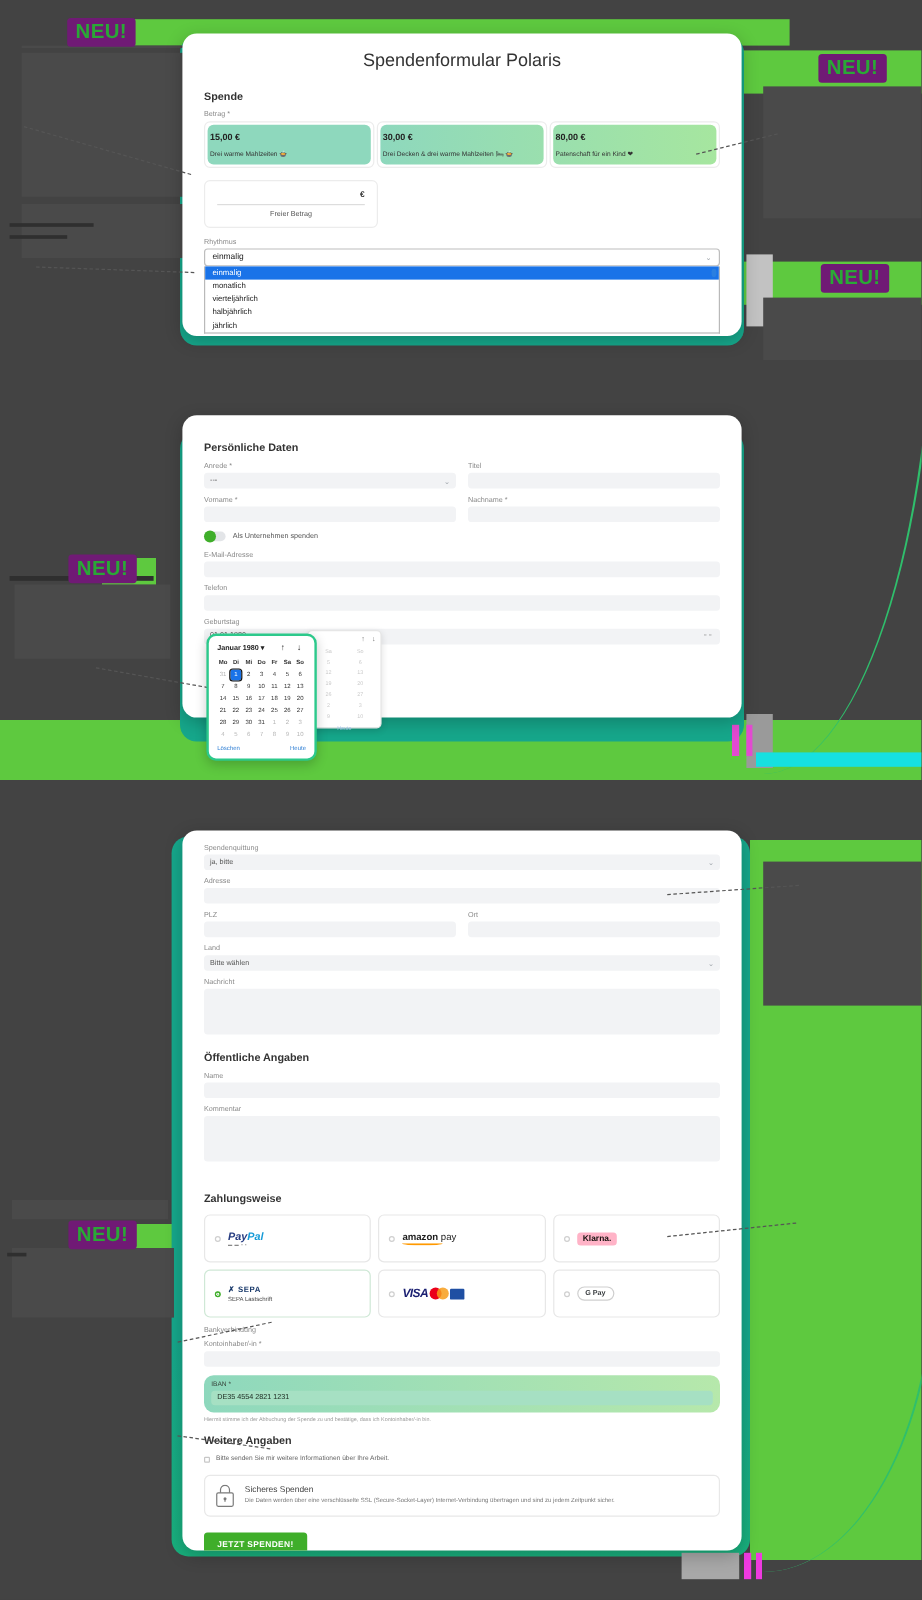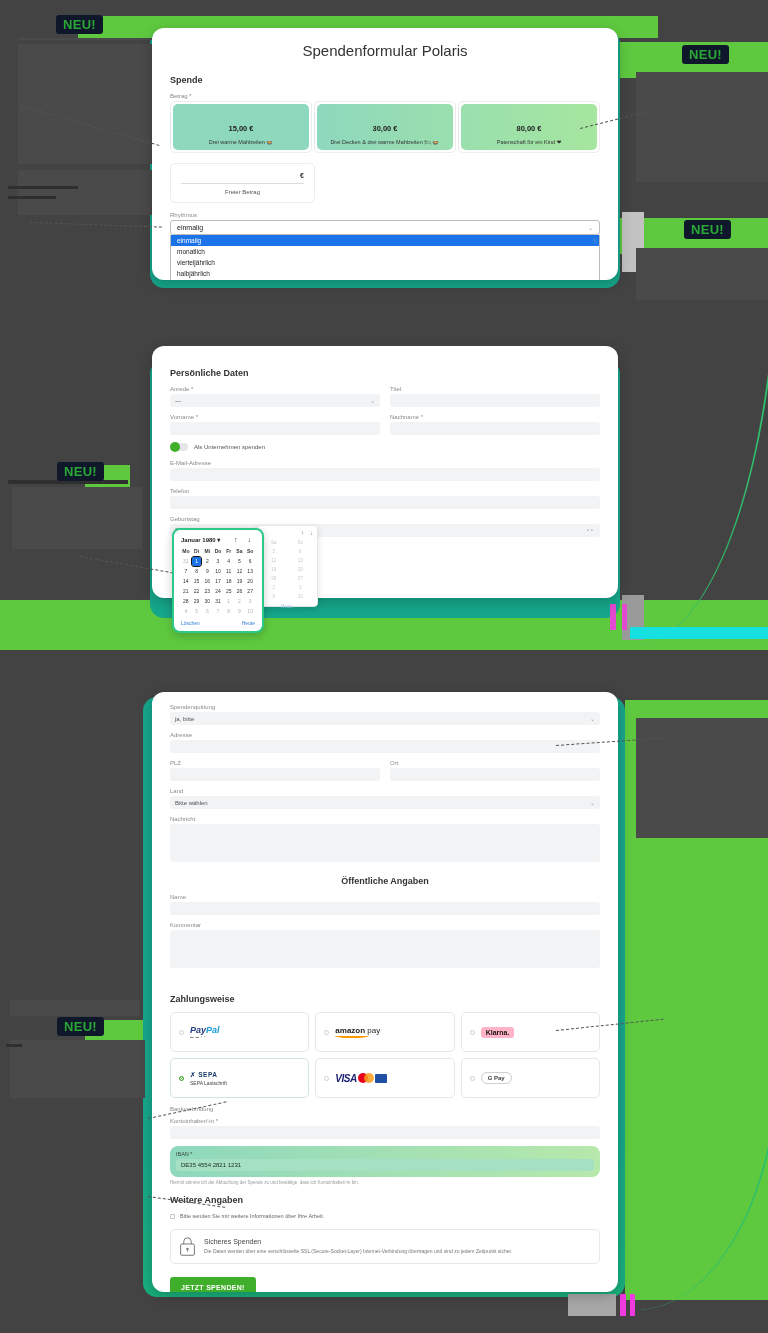--- a/index.html
+++ b/index.html
@@ -38,22 +38,22 @@
   .mag-bar  { position:absolute; left:610px; top:604px; width:6px;  height:26px; background:#e34ad1; }
   .mag-bar2 { position:absolute; left:622px; top:604px; width:5px;  height:26px; background:#e34ad1; }
   .gray-bar { position:absolute; left:568px; top:1294px; width:48px; height:22px; background:#a8a8a8; }
   .mag-bar3 { position:absolute; left:620px; top:1294px; width:6px;  height:22px; background:#ef3ae0; }
   .mag-bar4 { position:absolute; left:630px; top:1294px; width:5px;  height:22px; background:#ef3ae0; }
   .gray-bar2{ position:absolute; left:622px; top:212px; width:22px; height:60px; background:#c2c2c2; }
   .gray-bar3{ position:absolute; left:622px; top:595px; width:22px; height:45px; background:#9a9a9a; }
 
   
   .neu {
-    position:absolute; background:#0f172a; color:#2aa836;
-    font-weight:bold; font-size:13px; letter-spacing:.3px;
+    position:absolute; background:#701a75; color:#2aa836;
+    font-weight:bold; font-size:17px; letter-spacing:.3px;
     padding:2px 7px; border-radius:3px; z-index:40;
     font-family:"Liberation Sans", sans-serif;
   }
   .neu-1 { left:56px;  top:15px; }
   .neu-2 { left:682px; top:45px; }
   .neu-3 { left:684px; top:220px; }
   .neu-4 { left:57px;  top:462px; }
   .neu-5 { left:57px;  top:1017px; }
 
   
@@ -86,21 +86,21 @@
     background:#f2f3f5; border-radius:3px; height:13px;
     display:flex; align-items:center; justify-content:space-between;
     padding:0 5px; font-size:6px; color:#555;
   }
   .chev { font-size:6px; color:#9aa0a6; }
 
   
   .amounts { display:flex; gap:2px; margin-bottom:10px; }
   .amt {
     flex:1; border:1px solid #ececec; border-radius:5px;
-    padding:22px 4px 7px; text-align:center; background:#fff;
+    padding:8px 4px 7px; text-align:left; background:#fff;
     position:relative;
   }
   .amt .inner {
     position:absolute; inset:2px; border-radius:5px;
   }
   .amt.a1 .inner { background:#8ed8bd; }
   .amt.a2 .inner { background:linear-gradient(90deg,#8ed8bd,#9adfae); }
   .amt.a3 .inner { background:linear-gradient(90deg,#9adfae,#a6e69f); }
   .amt .txt { position:relative; z-index:2; }
   .amt .val { font-size:7.5px; font-weight:bold; color:#222; }
@@ -516,21 +516,21 @@
         <span>Bitte wählen</span>
         <span class="chev">⌄</span>
       </div>
     </div>
 
     <div class="fg">
       <span class="lbl">Nachricht</span>
       <div class="inp area"></div>
     </div>
 
-    <h3 class="sec" style="margin-top:14px;text-align:center;">Öffentliche Angaben</h3>
+    <h3 class="sec" style="margin-top:14px;">Öffentliche Angaben</h3>
 
     <div class="fg">
       <span class="lbl">Name</span>
       <div class="inp"></div>
     </div>
     <div class="fg">
       <span class="lbl">Kommentar</span>
       <div class="inp area"></div>
     </div>
 

